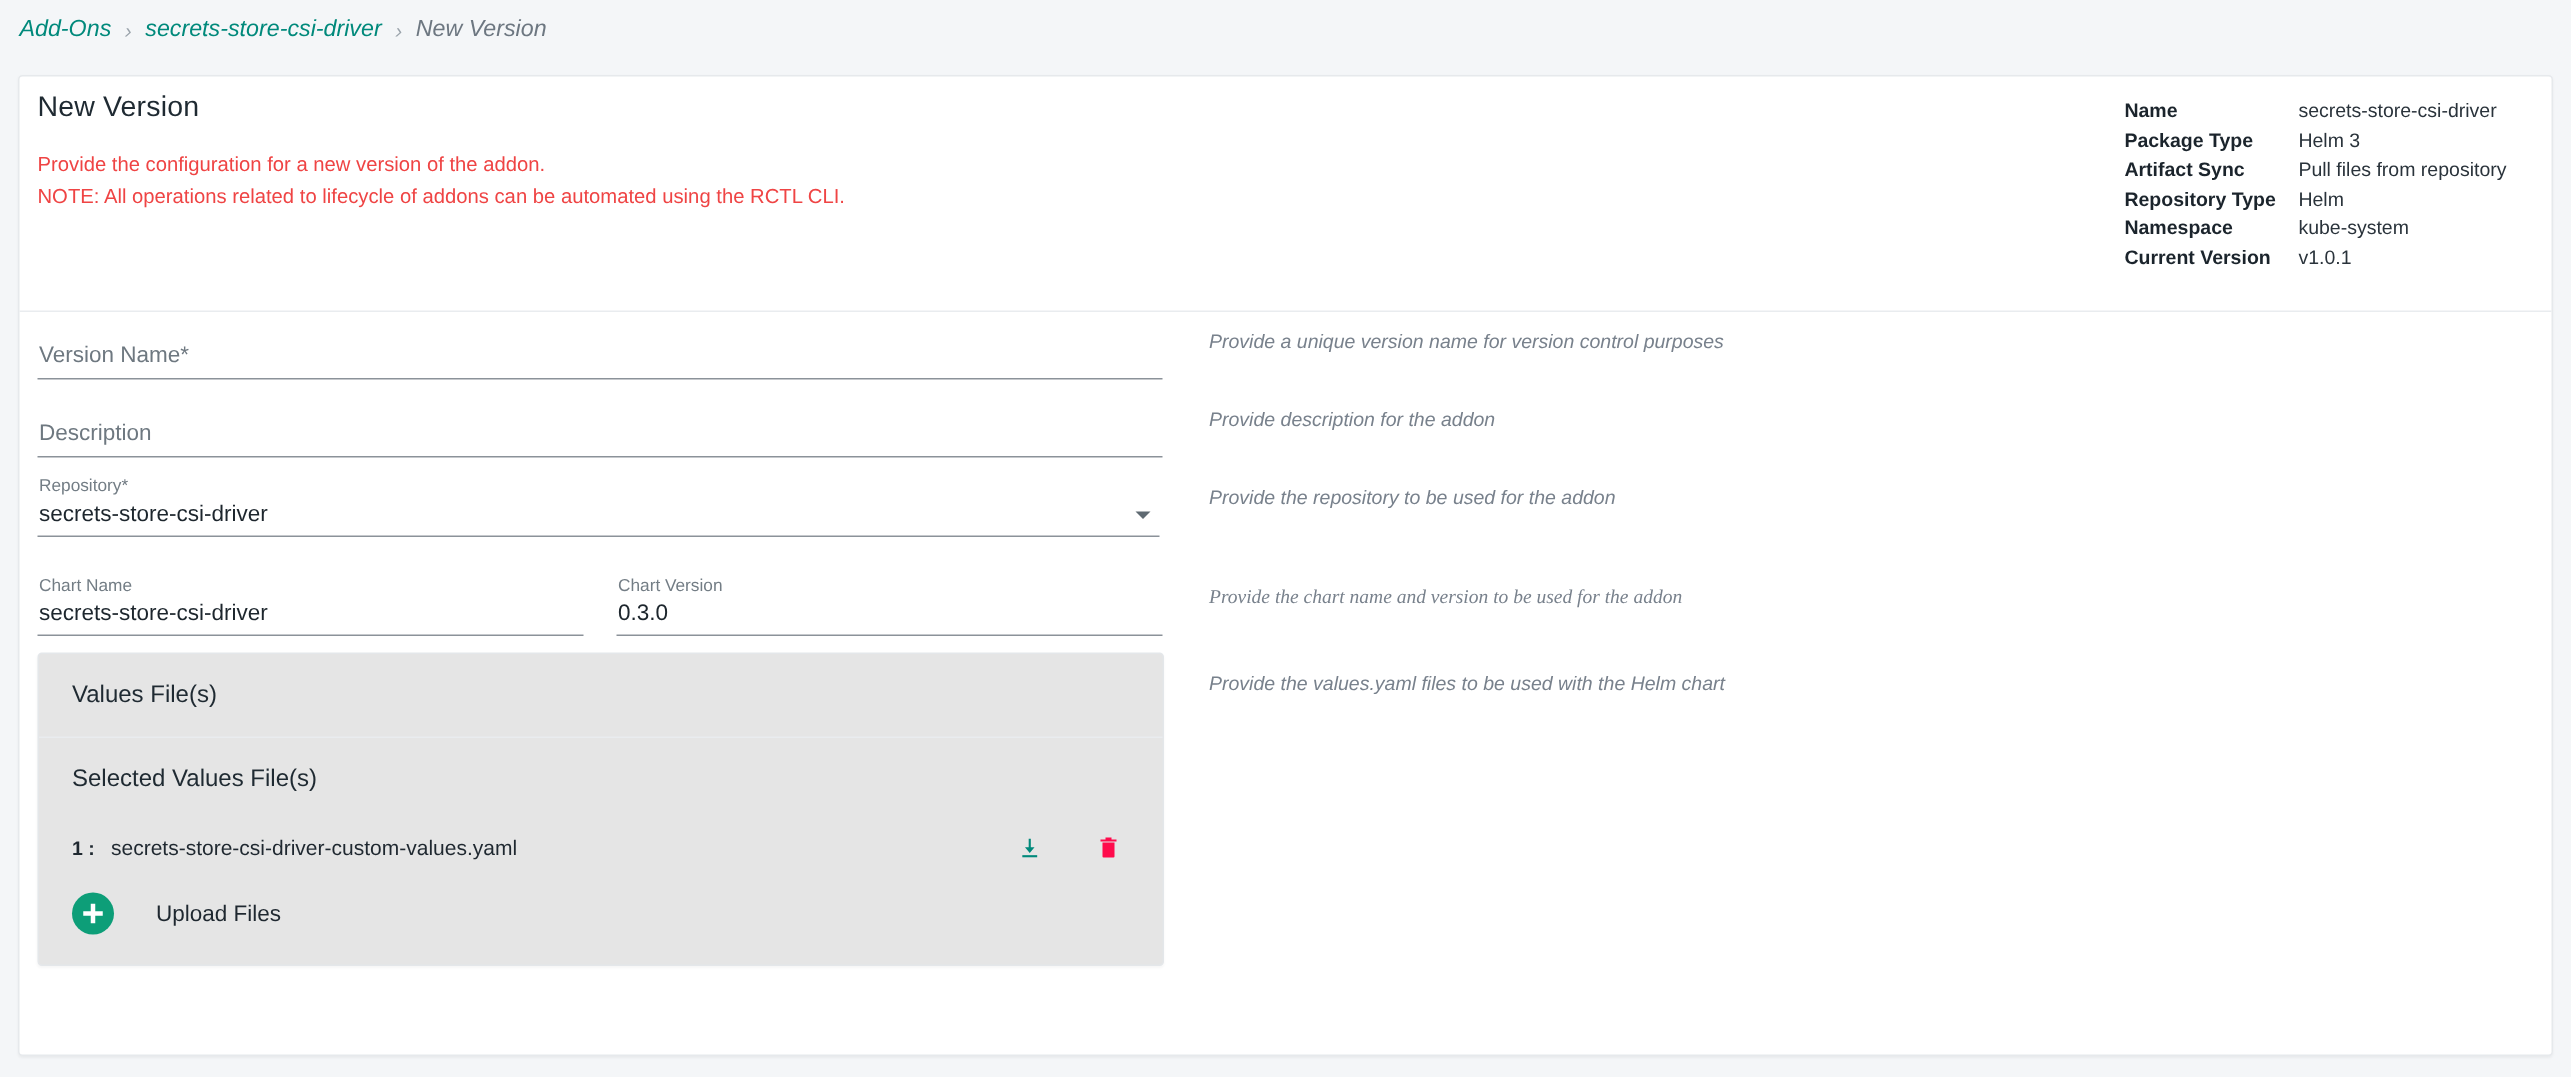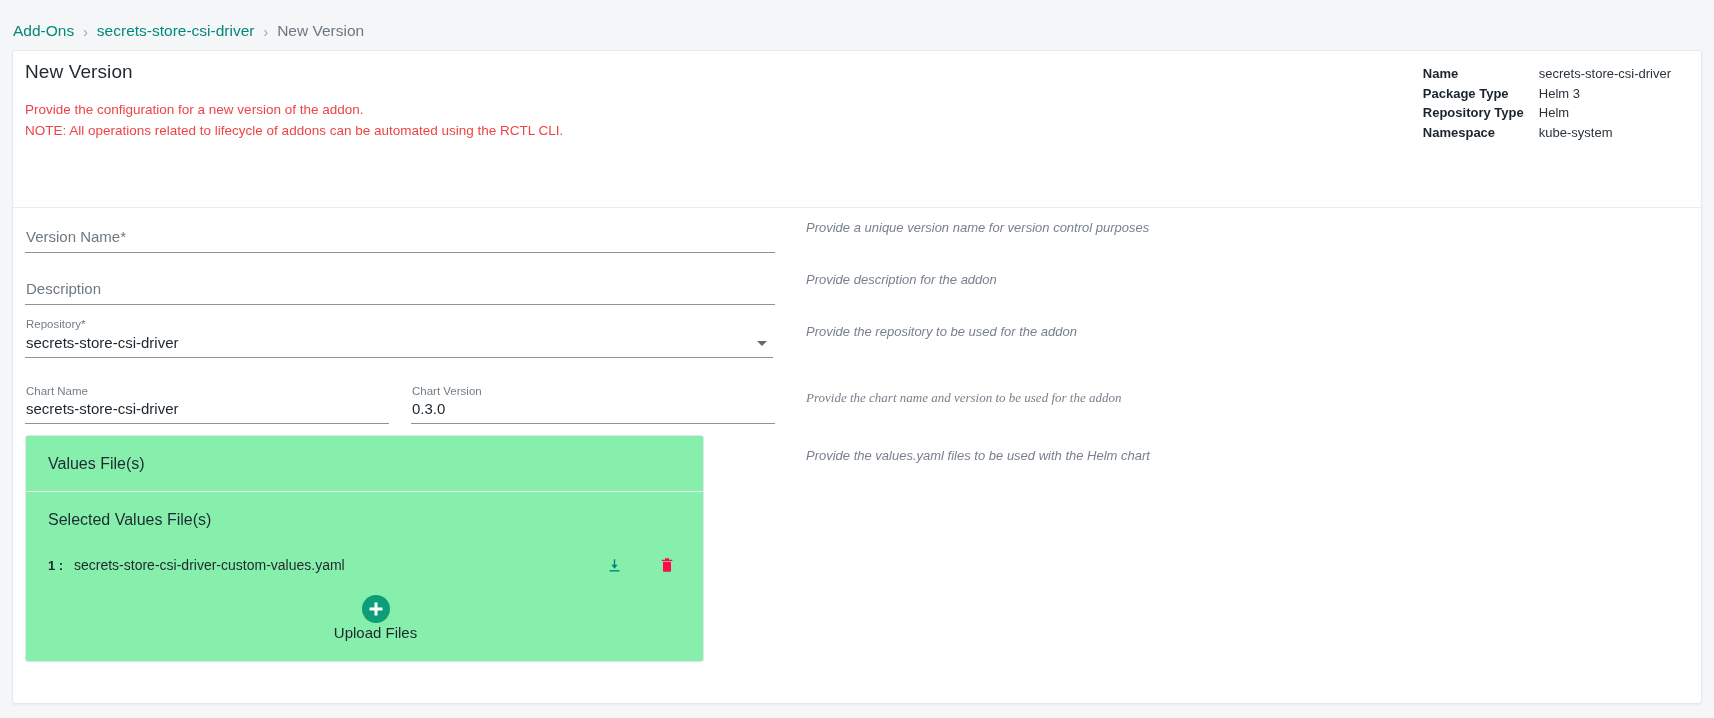--- a/index.html
+++ b/index.html
@@ -8,24 +8,25 @@
     width: 1714px; height: 718px;
     background: #f4f6f8;
     font-family: "Liberation Sans", sans-serif;
     -webkit-font-smoothing: antialiased;
   }
   .page { width: 1714px; height: 718px; position: relative; overflow: hidden; }
 
   
   .breadcrumb {
     height: 40px;
-    display: flex; align-items: flex-end;
+    display: flex; align-items: center;
     padding-left: 13px;
     font-size: 15.5px;
     gap: 9px;
+    font-style: italic;
   }
   .crumb-link { color: #00897b; text-decoration: none; cursor: pointer; }
   .crumb-sep { color: #9aa3ab; font-size: 14px; }
   .crumb-current { color: #6d7781; }
 
   
   .card {
     position: absolute;
     left: 12px; top: 50px;
     width: 1690px; height: 654px;
@@ -107,24 +108,24 @@
 
   #f-version { position: absolute; left: 0; top: 7px;  width: 750px; }
   #f-desc    { position: absolute; left: 0; top: 59px; width: 750px; }
   #f-repo    { position: absolute; left: 0; top: 111px; width: 748px; height: 39px; }
   #f-chart   { position: absolute; left: 0;   top: 178px; width: 364px; }
   #f-cver    { position: absolute; left: 386px; top: 178px; width: 364px; }
 
   
   .values-panel {
     position: absolute; left: 0; top: 227px;
-    width: 679px;
+    width: 751px;
     border: 1px solid #e4e7ea;
     border-radius: 3px;
-    background: #86efac;
+    background: #e5e5e5;
     box-shadow: 0 1px 2px rgba(0,0,0,0.04);
   }
   .values-head {
     height: 56px;
     display: flex; align-items: center;
     padding-left: 22px;
     font-size: 16px; color: #1f2a32;
     border-bottom: 1px solid #e9ecef;
   }
   .values-sub {
@@ -142,24 +143,23 @@
   .file-name { font-size: 14px; color: #1f2830; }
   .file-actions {
     position: absolute; right: 28px; top: 50%;
     transform: translateY(-50%);
     display: flex; align-items: center; gap: 36px;
   }
   .icon-btn { cursor: pointer; display: block; line-height: 0; }
 
   .upload-row {
     display: flex; align-items: center;
-    gap: 1px;
+    gap: 28px;
     padding: 2px 0 20px 22px;
     margin-top: 3px;
-    flex-direction: column;
   }
   .plus-btn {
     width: 28px; height: 28px; border-radius: 50%;
     background: #0d9e78;
     position: relative; cursor: pointer; flex: none;
   }
   .plus-btn::before, .plus-btn::after {
     content: ""; position: absolute; background: #fff;
     left: 50%; top: 50%;
   }
@@ -207,26 +207,34 @@
       <div class="meta">
         <div class="meta-row">
           <div class="meta-key">Name</div>
           <div class="meta-val">secrets-store-csi-driver</div>
         </div>
         <div class="meta-row">
           <div class="meta-key">Package Type</div>
           <div class="meta-val">Helm 3</div>
         </div>
         <div class="meta-row">
+          <div class="meta-key">Artifact Sync</div>
+          <div class="meta-val">Pull files from repository</div>
+        </div>
+        <div class="meta-row">
           <div class="meta-key">Repository Type</div>
           <div class="meta-val">Helm</div>
         </div>
         <div class="meta-row">
           <div class="meta-key">Namespace</div>
           <div class="meta-val">kube-system</div>
+        </div>
+        <div class="meta-row">
+          <div class="meta-key">Current Version</div>
+          <div class="meta-val">v1.0.1</div>
         </div>
       </div>
     </div>
 
     <div class="card-body">
 
       <div class="col-form">
 
         <div class="field" id="f-version">
           <span class="lbl-float"><span>Version Name</span><span class="req">*</span></span>

